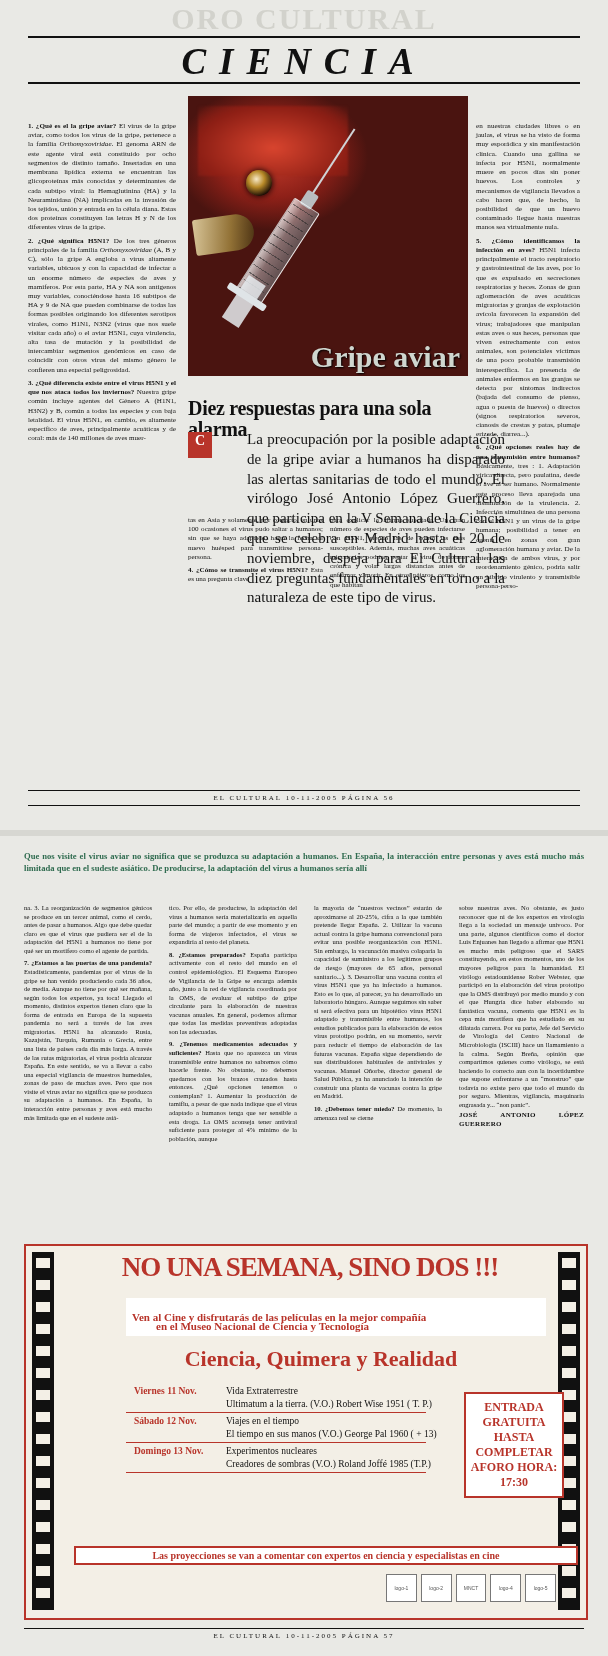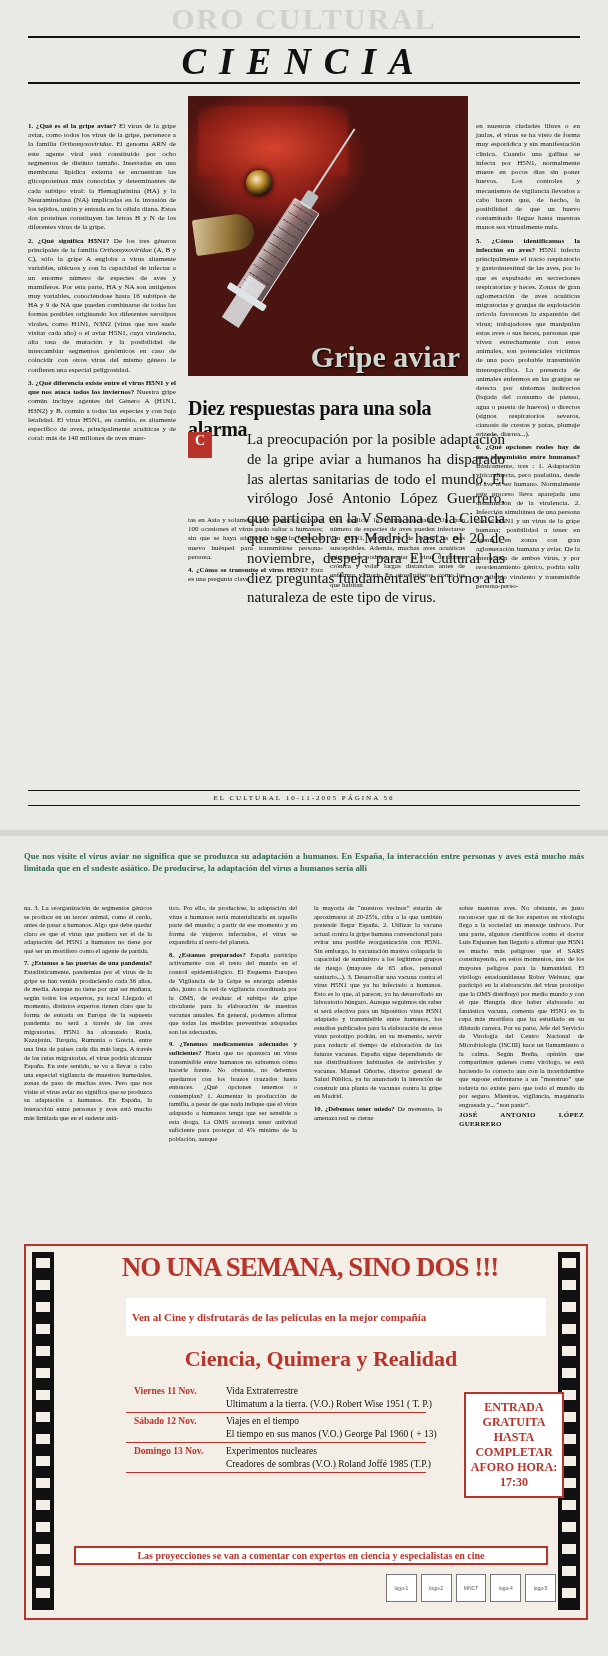--- a/index.html
+++ b/index.html
@@ -92,21 +92,21 @@
       text-align:center;line-height:1.25;font-family:"Liberation Serif",serif;}
   .sched{position:absolute;left:100px;top:140px;width:320px;font-family:"Liberation Serif",serif;}
   .sched .row{margin-bottom:3px;font-size:9.5px;margin-left:8px;}
   .sched .day{color:#b8342a;font-weight:bold;display:inline-block;min-width:92px;}
   .sched .film{color:#111;}
   .sched .sep{height:1px;background:#b8342a;margin:2px 0 3px 0;width:300px;}
   .ad-box{position:absolute;right:22px;top:146px;width:100px;text-align:center;color:#b8342a;font-weight:bold;
       font-size:12px;line-height:1.25;border:2px solid #b8342a;padding:6px 2px;box-sizing:border-box;
       font-family:"Liberation Serif",serif;background:#fff;}
   .ad-note{position:absolute;left:48px;top:300px;width:470px;text-align:center;font-size:10px;font-weight:bold;
-      color:#b8342a;border:2px solid #b8342a;padding:2px 0;font-family:"Liberation Serif",serif;background:#fff;}
+      color:#b8342a;border:2px solid #b8342a;padding:2px 15px;font-family:"Liberation Serif",serif;background:#fff;}
   .ad-addr{position:absolute;left:60px;top:326px;width:330px;border:1px solid #111;padding:3px 6px;font-size:8.4px;
       line-height:1.35;box-sizing:border-box;font-family:"Liberation Serif",serif;}
   .logos{position:absolute;right:30px;top:322px;width:170px;height:40px;display:flex;gap:4px;align-items:center;justify-content:flex-end;}
   .logo{width:38px;height:26px;border:1px solid #777;background:#fff;font-size:5px;color:#555;text-align:center;
       line-height:26px;font-family:"Liberation Sans",sans-serif;overflow:hidden;}
   .footer2{position:absolute;left:24px;top:798px;width:560px;text-align:center;font-size:7px;letter-spacing:2px;
       border-top:1px solid #111;padding:3px 0;font-family:"Liberation Serif",serif;}
 </style>
 </head>
 <body>
@@ -222,20 +222,21 @@
         <div class="perf" style="top: 226px;"></div>
         <div class="perf" style="top: 248px;"></div>
         <div class="perf" style="top: 270px;"></div>
         <div class="perf" style="top: 292px;"></div>
         <div class="perf" style="top: 314px;"></div>
         <div class="perf" style="top: 336px;"></div>
       </div>
 
     <div class="ad-title">NO UNA SEMANA, SINO DOS !!!</div>
     <div class="ad-sub1">Ven al Cine y disfrutarás de las películas en la mejor compañía</div>
+    <div class="ad-sub2">en el Museo Nacional de Ciencia y Tecnología</div>
     <div class="ad-title2">Ciencia, Quimera y Realidad</div>
 
 
     <div class="sched">
         <div class="row"><span class="day">Viernes 11 Nov.</span><span class="film">Vida Extraterrestre</span></div>
         <div class="row"><span class="day"></span><span class="film">Ultimatum a la tierra. (V.O.)  Robert Wise 1951  ( T. P.)</span></div>
         <div class="sep"></div>
         <div class="row"><span class="day">Sábado 12 Nov.</span><span class="film">Viajes en el tiempo</span></div>
         <div class="row"><span class="day"></span><span class="film">El tiempo en sus manos (V.O.)  George Pal 1960  ( + 13)</span></div>
         <div class="sep"></div>
@@ -250,13 +251,14 @@
 
     <div class="logos">
         <div class="logo">logo-1</div>
         <div class="logo">logo-2</div>
         <div class="logo">MNCT</div>
         <div class="logo">logo-4</div>
         <div class="logo">logo-5</div>
       </div>
   </div>
 
+  <div class="footer2">EL CULTURAL   10-11-2005   PÁGINA 57</div>
 </div>
 
 </body></html>

